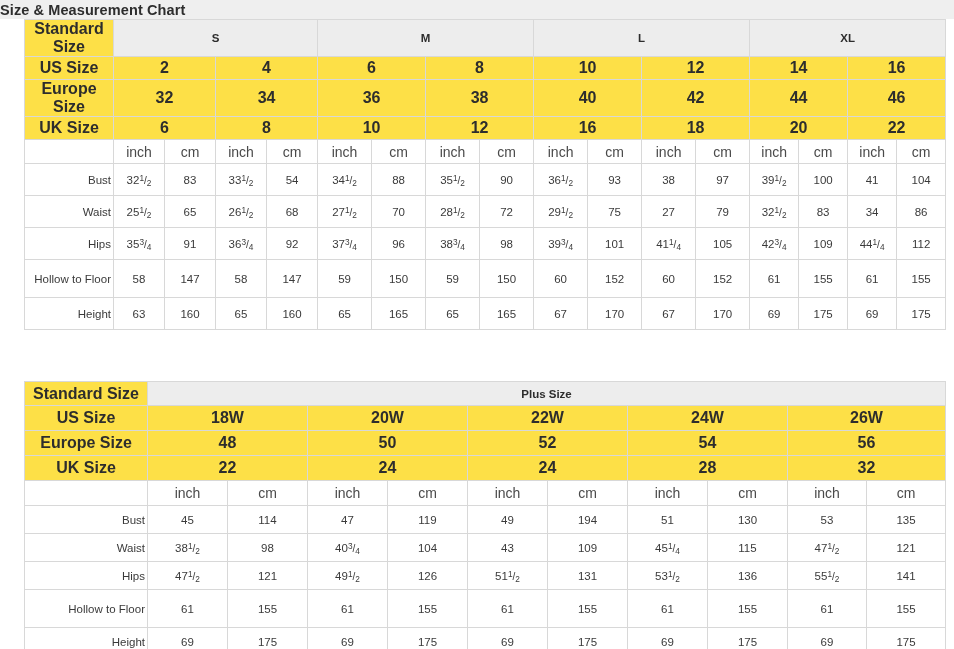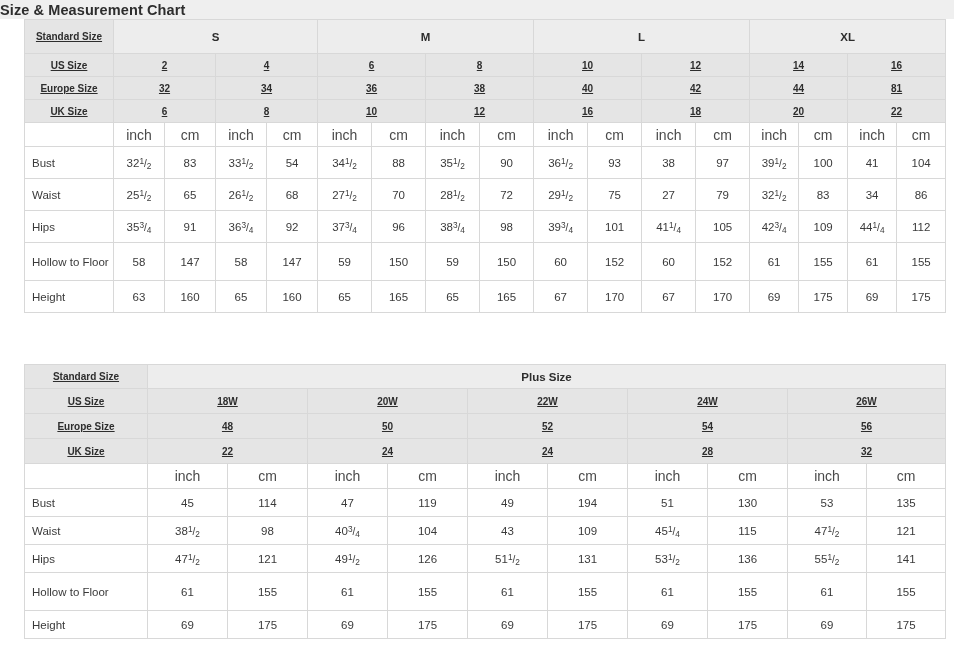--- a/index.html
+++ b/index.html
@@ -44,34 +44,33 @@
     border: 1px solid #d8d8d8;
     text-align: center;
     vertical-align: middle;
     font-size: 11.5px;
     color: #3a3a3a;
     padding: 0 2px;
     background: #ffffff;
   }
   
   table.size-table td.hd {
-    background: #e5e5e5;
+    background: #fde047;
     font-weight: bold;
     color: #2d2d2d;
-    font-size: 10px;
-    text-decoration: underline;
+    font-size: 16px;
   }
   table.size-table td.grp {
     background: #ededed;
     font-weight: bold;
     color: #2d2d2d;
     font-size: 11.5px;
   }
   table.size-table td.rowlabel {
-    text-align: left;
+    text-align: right;
     padding-left: 7px;
     font-size: 11.5px;
     color: #3a3a3a;
     background: #ffffff;
     font-weight: normal;
   }
   table.size-table td.unit {
     font-size: 14px;
     color: #4a4a4a;
   }
@@ -154,21 +153,21 @@
       </tr>
       <tr class="r-size">
         <td class="hd">Europe Size</td>
         <td class="hd" colspan="2">32</td>
         <td class="hd" colspan="2">34</td>
         <td class="hd" colspan="2">36</td>
         <td class="hd" colspan="2">38</td>
         <td class="hd" colspan="2">40</td>
         <td class="hd" colspan="2">42</td>
         <td class="hd" colspan="2">44</td>
-        <td class="hd" colspan="2">81</td>
+        <td class="hd" colspan="2">46</td>
       </tr>
       <tr class="r-size">
         <td class="hd">UK Size</td>
         <td class="hd" colspan="2">6</td>
         <td class="hd" colspan="2">8</td>
         <td class="hd" colspan="2">10</td>
         <td class="hd" colspan="2">12</td>
         <td class="hd" colspan="2">16</td>
         <td class="hd" colspan="2">18</td>
         <td class="hd" colspan="2">20</td>

